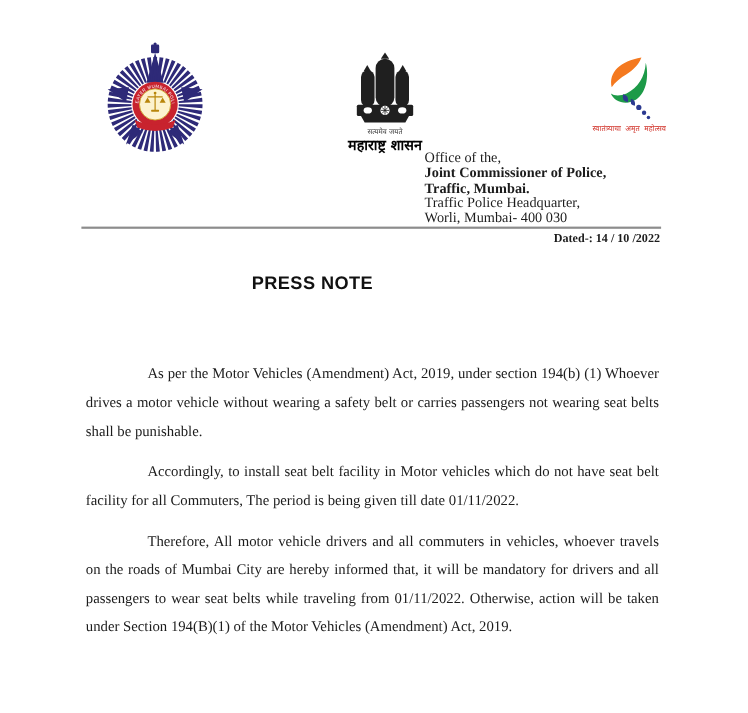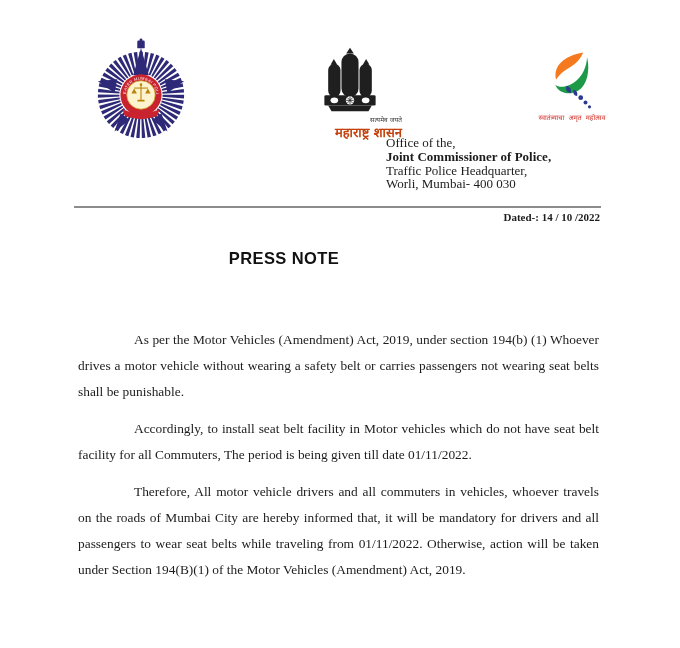--- a/index.html
+++ b/index.html
@@ -7,29 +7,29 @@
     position:relative;
     width:680px;height:648px;
     background:#ffffff;
     font-family:"Liberation Serif", serif;
     color:#1c1c1c;
     overflow:hidden;
   }
   
   .logo{position:absolute;}
   .logo-police{left:92px;top:38px;width:98px;height:106px;}
-  .logo-state{left:298px;top:42px;width:104px;text-align:right;}
+  .logo-state{left:298px;top:42px;width:104px;text-align:center;}
   .logo-state svg{display:block;margin:0 auto;}
   .state-motto{
     font-family:"DejaVu Sans", sans-serif;
     font-size:6.5px;line-height:7px;color:#3a3a3a;margin-top:1px;
   }
   .state-caption{
     font-family:"DejaVu Sans", sans-serif;
-    font-size:13px;line-height:15px;color:#c2410c;font-weight:600;margin-top:1px;
+    font-size:13px;line-height:15px;color:#000000;font-weight:600;margin-top:1px;
   }
   .logo-amrit{left:512px;top:50px;width:120px;text-align:center;}
   .logo-amrit svg{display:block;margin:0 auto;}
   .amrit-caption{
     font-family:Liberation Mono, monospace;
     font-size:6.8px;line-height:8px;color:#d03027;margin-top:2px;white-space:nowrap;
   }
   
   .contact{
     position:absolute;left:68px;top:160px;
@@ -155,20 +155,21 @@
         <circle cx="72" cy="71.5" r="2"></circle>
       </g>
     </svg>
     <div class="amrit-caption">स्वातंत्र्याचा अमृत महोत्सव</div>
   </div>
 
 
   <div class="office">
     <div>Office of the,</div>
     <div class="bold">Joint Commissioner of Police,</div>
+    <div class="bold">Traffic, Mumbai.</div>
     <div>Traffic Police Headquarter,</div>
     <div>Worli, Mumbai- 400 030</div>
   </div>
 
   <div class="rule"></div>
 
   <div class="dated">Dated-: 14 / 10 /2022</div>
 
   <h1 class="press-note">PRESS NOTE</h1>
 

